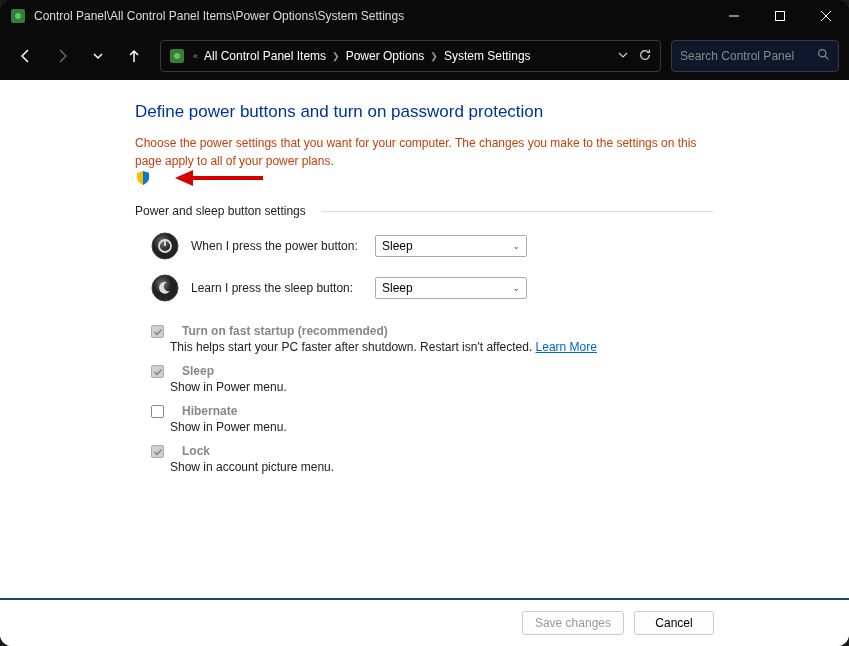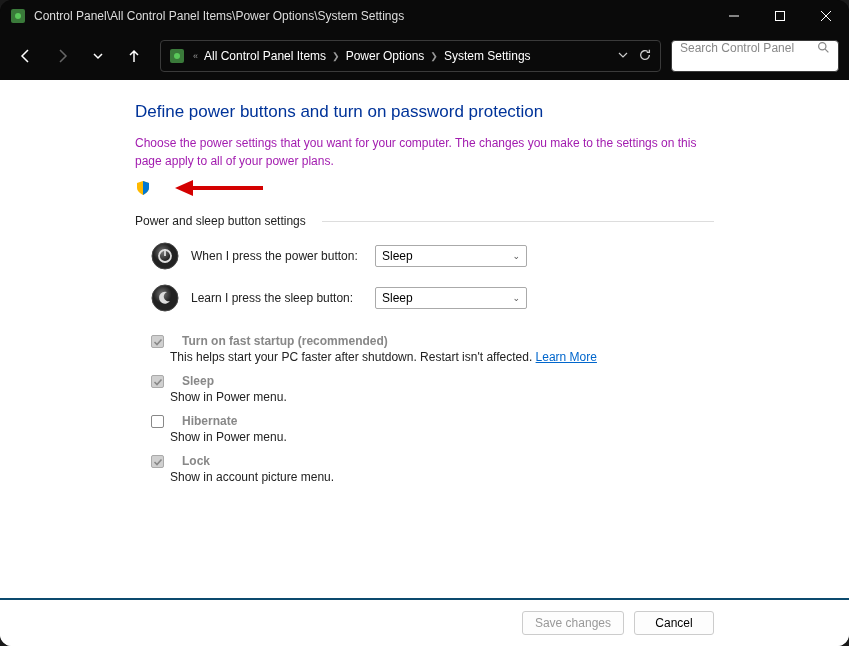--- a/index.html
+++ b/index.html
@@ -12,26 +12,26 @@
     .win-btn { width: 46px; height: 32px; display: flex; align-items: center; justify-content: center; color: #fff; cursor: pointer; }
     .navbar { height: 48px; background: #0a0a0a; display: flex; align-items: center; padding: 0 10px; gap: 4px; }
     .nav-icon-btn { width: 32px; height: 32px; display: flex; align-items: center; justify-content: center; color: #fff; cursor: pointer; border-radius: 4px; }
     .nav-icon-btn.disabled { color: #666; cursor: default; }
     .breadcrumb-bar { flex: 1; height: 32px; background: #0a0a0a; border: 1px solid #3a3a3a; border-radius: 4px; display: flex; align-items: center; padding: 0 8px; margin: 0 6px; gap: 6px; font-size: 12px; color: #fff; }
     .bc-icon { width: 16px; height: 16px; }
     .bc-chev { color: #999; font-size: 9px; }
     .bc-item { color: #fff; cursor: pointer; }
     .bc-small { color: #999; font-size: 9px; margin-left: 2px; }
     .bc-right { margin-left: auto; display: flex; gap: 10px; align-items: center; }
-    .search-bar { width: 168px; height: 32px; background: #ffffff; border: 1px solid #3a3a3a; border-radius: 4px; display: flex; align-items: flex-start; padding: 0 8px; color: #888; font-size: 12px; }
+    .search-bar { width: 168px; height: 32px; background: #0f172a; border: 1px solid #3a3a3a; border-radius: 4px; display: flex; align-items: center; padding: 0 8px; color: #888; font-size: 12px; }
     .search-text { flex: 1; }
     .content { flex: 1; background: #fff; display: flex; flex-direction: column; overflow: hidden; }
     .content-main { flex: 1; padding: 22px 135px 10px 135px; overflow: auto; }
     .page-title { color: #003399; font-size: 17px; font-weight: 400; margin-bottom: 12px; }
-    .page-desc { font-size: 12px; color: #a21caf; line-height: 1.5; margin-bottom: 10px; }
+    .page-desc { font-size: 12px; color: #c2410c; line-height: 1.5; }
     .change-link-row { display: flex; align-items: center; gap: 6px; margin-bottom: 18px; }
     .shield-icon { width: 16px; height: 16px; }
     .change-link { color: #0066cc; font-size: 12px; cursor: pointer; }
     .arrow-annot { position: relative; margin-left: 18px; }
     .arrow-annot svg { position: absolute; top: -12px; left: 0; }
     .section-header { display: flex; align-items: center; gap: 16px; margin-bottom: 14px; }
     .section-label { font-size: 12px; color: #222; white-space: nowrap; }
     .section-line { flex: 1; height: 1px; background: #ddd; }
     .btn-row { display: flex; align-items: center; gap: 12px; margin-bottom: 14px; margin-left: 16px; }
     .round-icon { width: 28px; height: 28px; }

